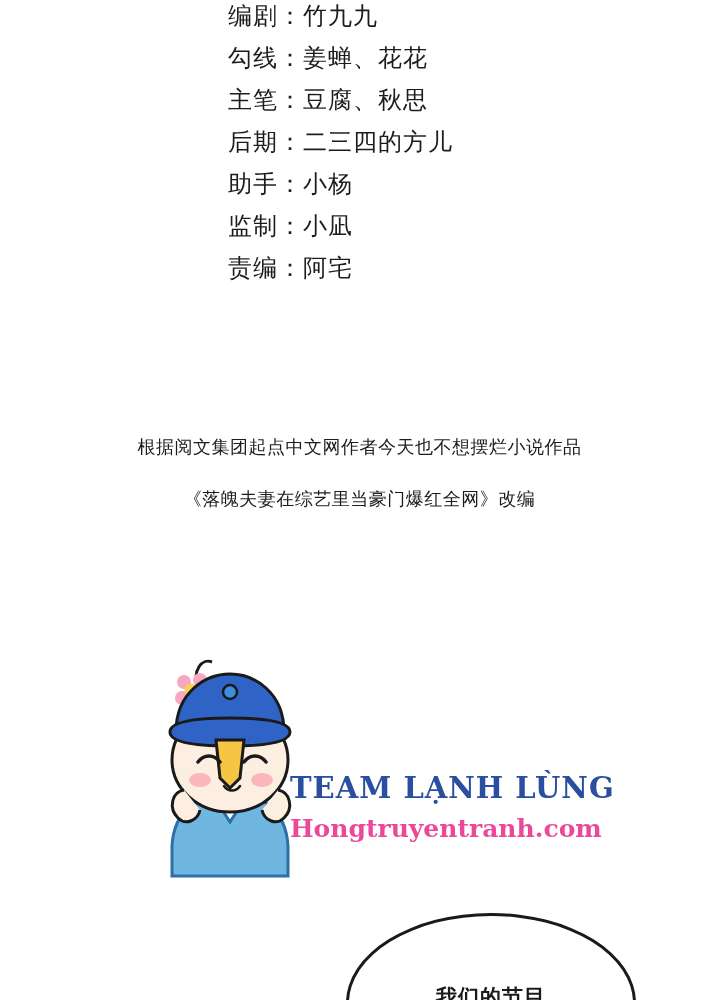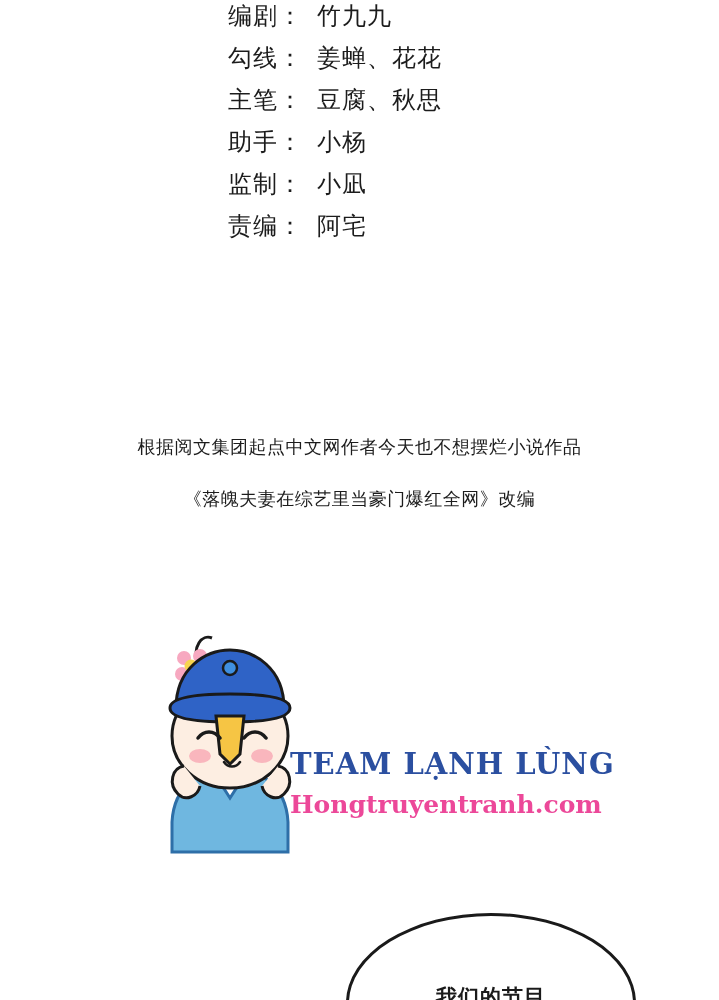--- a/index.html
+++ b/index.html
@@ -30,21 +30,21 @@
     height: 42px;
     font-size: 24px;
     letter-spacing: 1px;
     color: #1c1c1c;
   }
   .credit-label {
     white-space: nowrap;
   }
   .credit-value {
     white-space: nowrap;
-    margin-left: 14px;
+    margin-left: 0;
   }
 
   
   .source-note {
     position: absolute;
     left: 0;
     top: 432px;
     width: 719px;
     text-align: center;
   }
@@ -59,21 +59,21 @@
     letter-spacing: 0.5px;
     color: #1c1c1c;
     line-height: 30px;
     margin-top: 22px;
   }
 
   
   .watermark-area {
     position: absolute;
     left: 0;
-    top: 596px;
+    top: 620px;
     width: 620px;
     height: 270px;
   }
   .mascot {
     position: absolute;
     left: 140px;
     top: 20px;
     width: 180px;
     height: 240px;
   }
@@ -162,20 +162,24 @@
   <div class="credit-row">
     <span class="credit-label">勾线：</span>
     <span class="credit-value">姜蝉、花花</span>
   </div>
 
   <div class="credit-row">
     <span class="credit-label">主笔：</span>
     <span class="credit-value">豆腐、秋思</span>
   </div>
 
+  <div class="credit-row">
+    <span class="credit-label">后期：</span>
+    <span class="credit-value">二三四的方儿</span>
+  </div>
 
   <div class="credit-row">
     <span class="credit-label">助手：</span>
     <span class="credit-value">小杨</span>
   </div>
 
   <div class="credit-row">
     <span class="credit-label">监制：</span>
     <span class="credit-value">小凪</span>
   </div>

